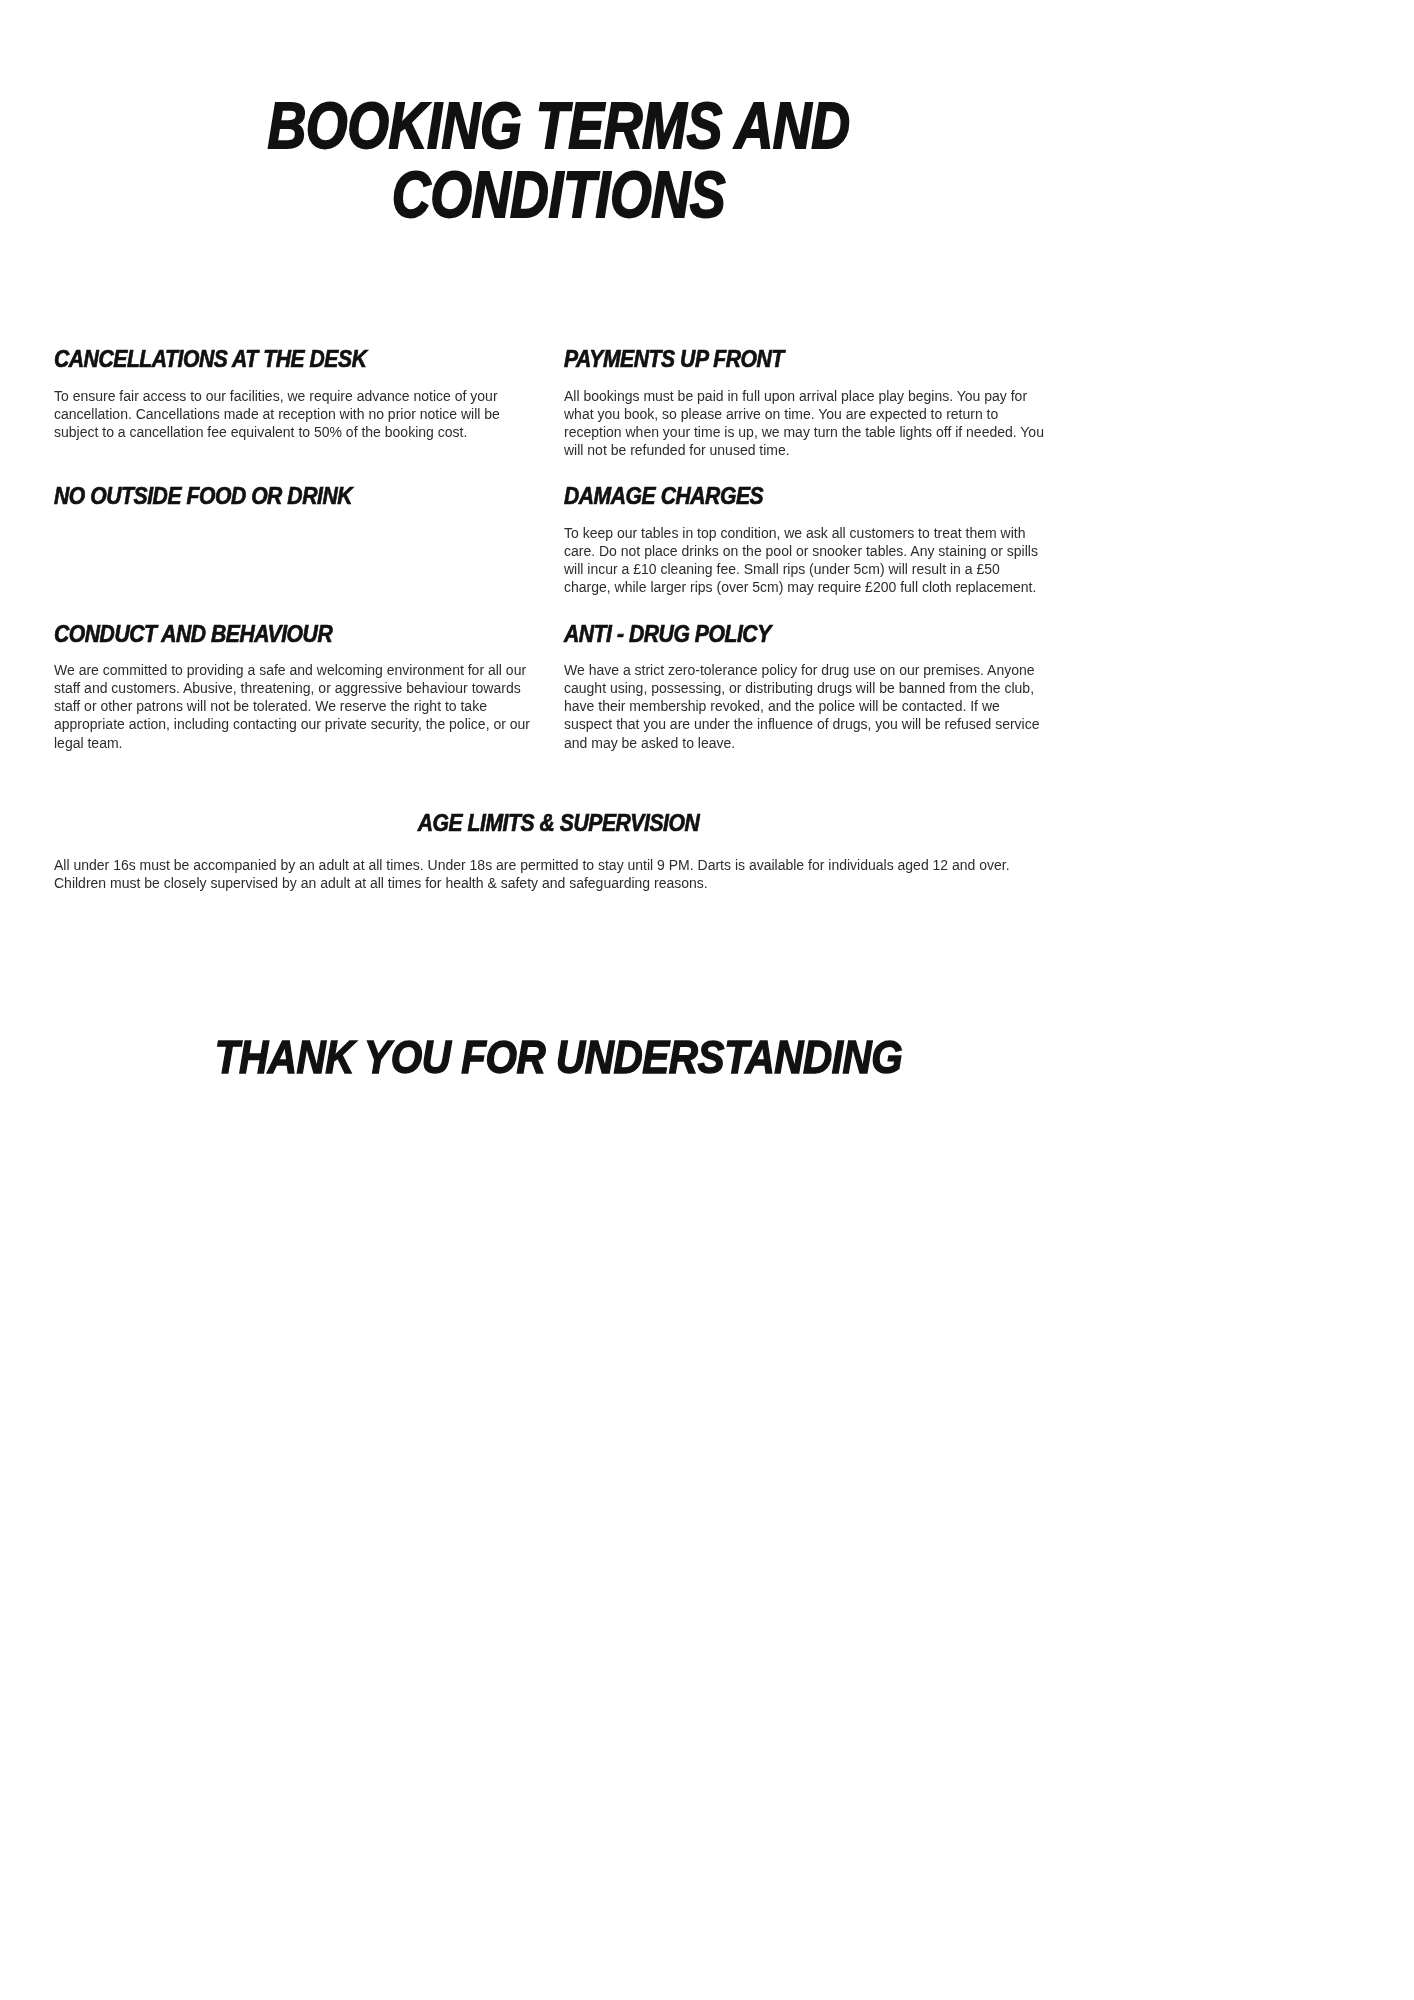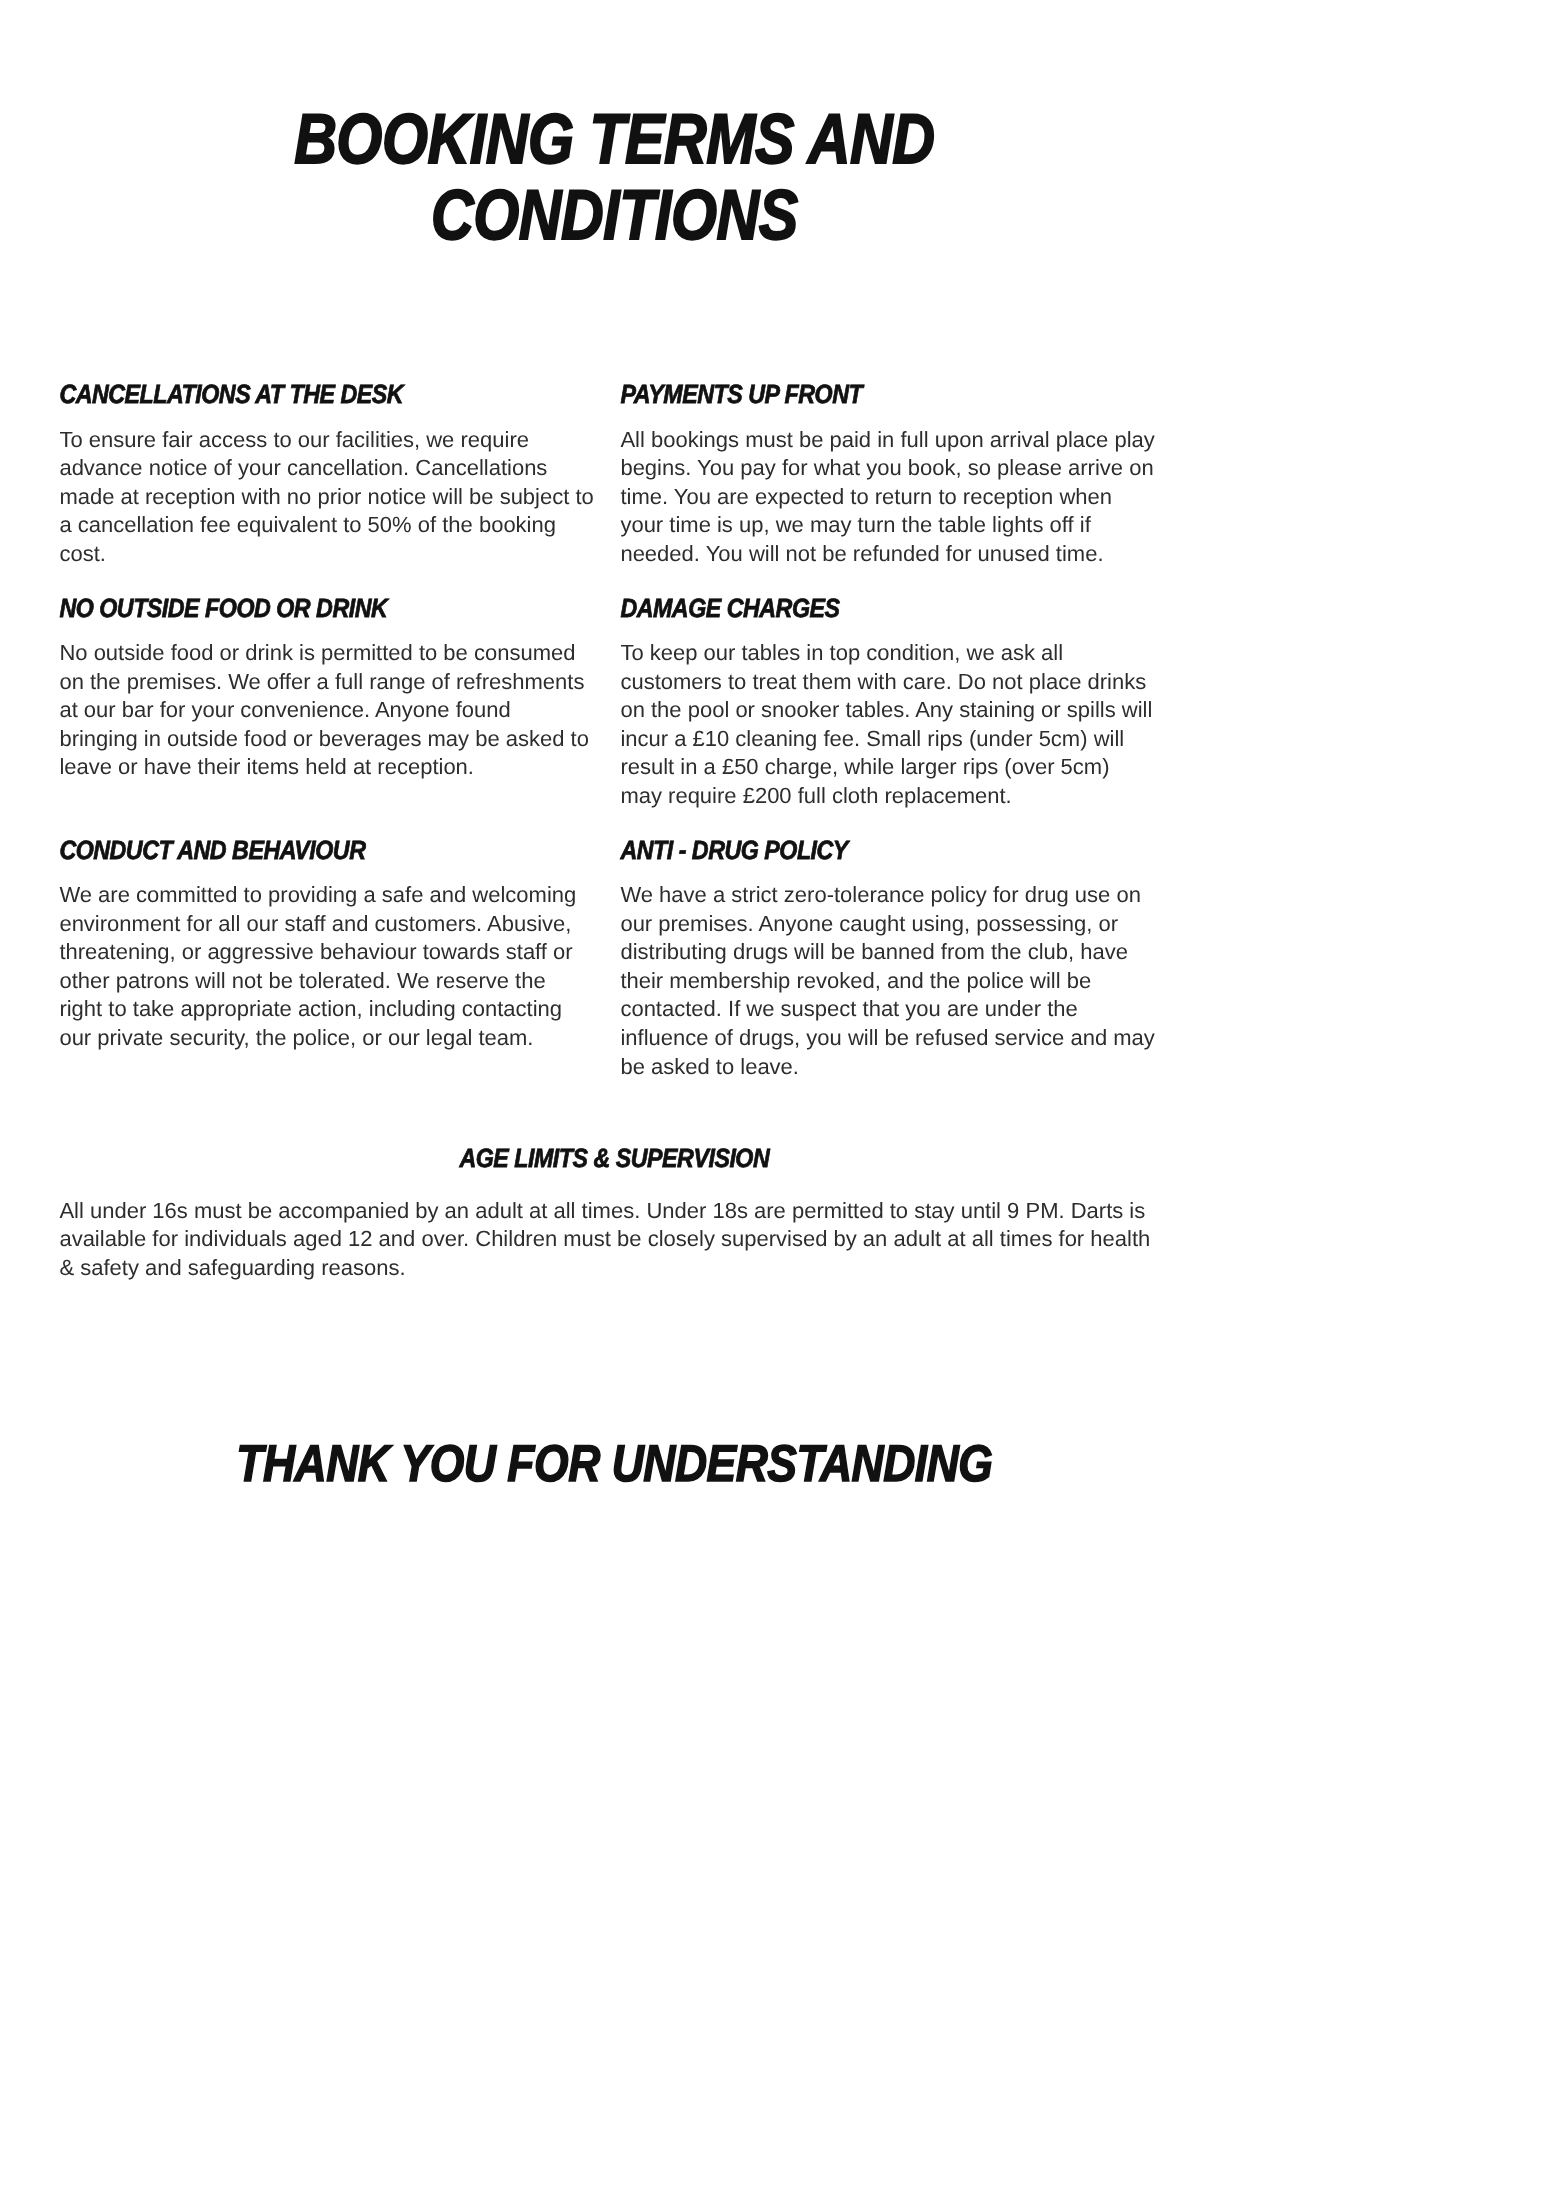--- a/index.html
+++ b/index.html
@@ -53,21 +53,21 @@
     margin: 0 0 14px 0;
     font-size: 24px;
     line-height: 1.1;
     -webkit-text-stroke: 0.7px #111111;
     transform: scaleX(0.88);
     transform-origin: 0 50%;
     white-space: nowrap;
   }
   p.section-body {
     margin: 0;
-    font-size: 20px;
+    font-size: 14px;
     line-height: 1.3;
     color: #2d2d2d;
   }
   .age-section {
     margin-top: 58px;
   }
   .age-section h2.section-heading {
     text-align: center;
     transform-origin: 50% 50%;
     margin-bottom: 20px;
@@ -103,21 +103,20 @@
       <p class="section-body">To ensure fair access to our facilities, we require advance notice of your cancellation. Cancellations made at reception with no prior notice will be subject to a cancellation fee equivalent to 50% of the booking cost.</p>
     </section>
 
     <section>
       <h2 class="section-heading display">PAYMENTS UP FRONT</h2>
       <p class="section-body">All bookings must be paid in full upon arrival place play begins. You pay for what you book, so please arrive on time. You are expected to return to reception when your time is up, we may turn the table lights off if needed. You will not be refunded for unused time.</p>
     </section>
 
     <section>
       <h2 class="section-heading display">NO OUTSIDE FOOD OR DRINK</h2>
-      <p class="section-body">No outside food or drink is permitted to be consumed on the premises. We offer a full range of refreshments at our bar for your convenience. Anyone found bringing in outside food or beverages may be asked to leave or have their items held at reception.</p>
     </section>
 
     <section>
       <h2 class="section-heading display">DAMAGE CHARGES</h2>
       <p class="section-body">To keep our tables in top condition, we ask all customers to treat them with care. Do not place drinks on the pool or snooker tables. Any staining or spills will incur a £10 cleaning fee. Small rips (under 5cm) will result in a £50 charge, while larger rips (over 5cm) may require £200 full cloth replacement.</p>
     </section>
 
     <section>
       <h2 class="section-heading display">CONDUCT AND BEHAVIOUR</h2>
       <p class="section-body">We are committed to providing a safe and welcoming environment for all our staff and customers. Abusive, threatening, or aggressive behaviour towards staff or other patrons will not be tolerated. We reserve the right to take appropriate action, including contacting our private security, the police, or our legal team.</p>

